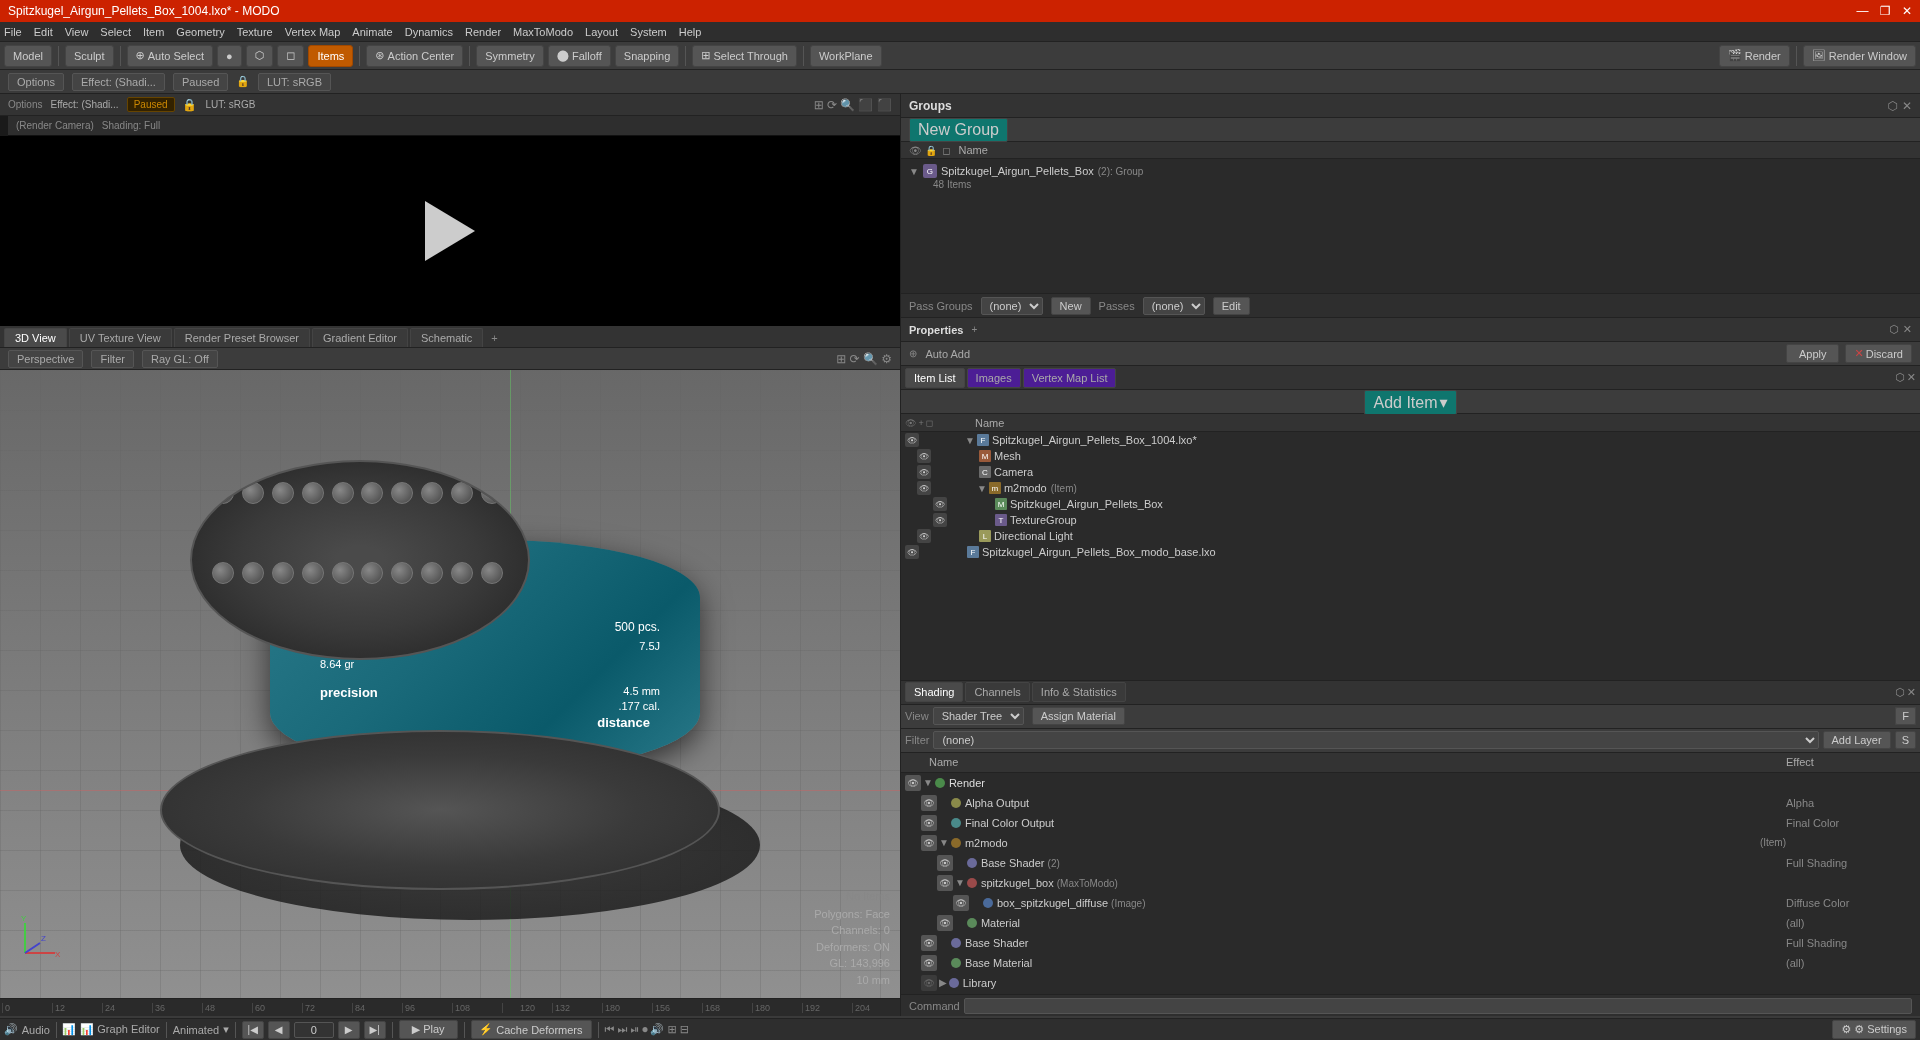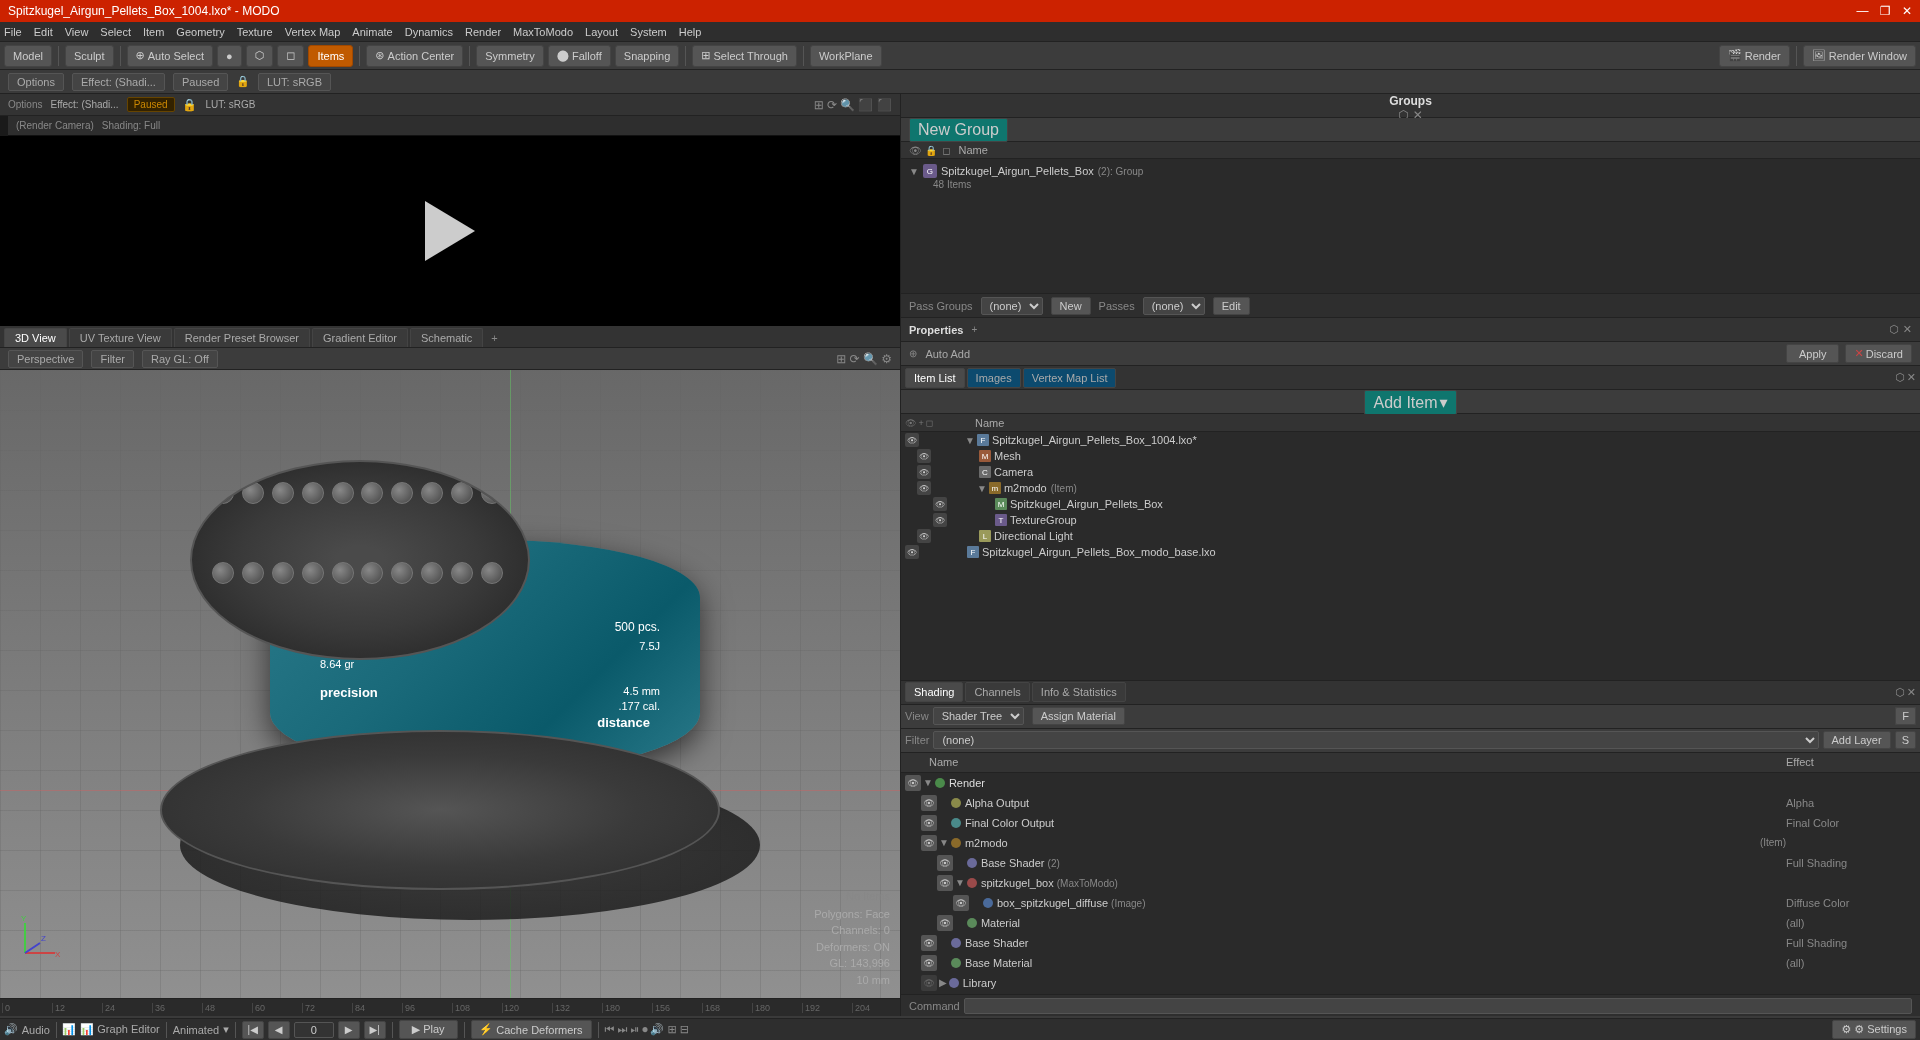--- a/index.html
+++ b/index.html
@@ -84,32 +84,32 @@
       height: 18px; background: #2a2a2a; border-top: 1px solid #222;
       display: flex; align-items: center; padding: 0 2px; overflow: hidden;
     }
     .status-item { display: flex; align-items: center; gap: 4px; color: #aaa; font-size: 11px; cursor: pointer; }
 
     
     #right-panel { width: 320px; display: flex; flex-direction: column; background: #3a3a3a; border-left: 1px solid #222; }
 
     
     #groups-panel { height: 260px; display: flex; flex-direction: column; border-bottom: 1px solid #222; }
-    .panel-header { height: 24px; background: #333; display: flex; align-items: center; padding: 0 8px; justify-content: space-between; border-bottom: 1px solid #222; flex-direction: column; }
+    .panel-header { height: 24px; background: #333; display: flex; align-items: center; padding: 0 8px; justify-content: space-between; border-bottom: 1px solid #222; }
     .panel-title { color: #ddd; font-size: 12px; font-weight: bold; }
     #groups-content { flex: 1; background: #2a2a2a; padding: 4px; }
     .pg-select { background: #444; border: 1px solid #555; color: #ccc; font-size: 11px; padding: 1px 4px; border-radius: 2px; }
     .pg-btn { padding: 2px 8px; background: #555; border: 1px solid #444; color: #ccc; font-size: 11px; cursor: pointer; border-radius: 2px; }
     .apply-btn { padding: 2px 12px; background: #555; border: 1px solid #444; color: #ccc; font-size: 11px; cursor: pointer; border-radius: 2px; }
     .discard-btn { padding: 2px 8px; background: #555; border: 1px solid #444; color: #ccc; font-size: 11px; cursor: pointer; border-radius: 2px; display: flex; align-items: center; gap: 2px; }
 
     
     #item-list-panel { flex: 1; display: flex; flex-direction: column; border-bottom: 1px solid #222; }
     #item-list-tabs { height: 24px; background: #333; display: flex; align-items: center; padding: 0 4px; gap: 2px; border-bottom: 1px solid #222; }
-    .il-tab { padding: 3px 8px; font-size: 11px; color: #aaa; cursor: pointer; background: #0c4a6e; border: 1px solid #444; border-radius: 2px; }
+    .il-tab { padding: 3px 8px; font-size: 11px; color: #aaa; cursor: pointer; background: #4c1d95; border: 1px solid #444; border-radius: 2px; }
     .il-tab.active { background: #4a4a4a; color: white; }
 
     #item-list-toolbar { height: 24px; background: #3c3c3c; display: flex; align-items: center; padding: 0 4px; gap: 4px; border-bottom: 1px solid #222; flex-direction: column; }
     .il-add-btn { padding: 2px 8px; background: #0f766e; border: 1px solid #444; color: #ccc; font-size: 16px; cursor: pointer; border-radius: 2px; display: flex; align-items: center; gap: 2px; }
     .il-filter { padding: 2px 8px; background: #555; border: 1px solid #444; color: #ccc; font-size: 11px; border-radius: 2px; flex: 1; }
 
     #item-list-content { flex: 1; background: #2a2a2a; overflow-y: auto; }
 
     .tree-item { display: flex; align-items: center; padding: 1px 4px; cursor: pointer; }
 
@@ -349,21 +349,21 @@
           <span style="min-width:50px; border-left:1px solid #444; padding-left:2px;">0</span>
           <span style="min-width:50px; border-left:1px solid #444; padding-left:2px;">12</span>
           <span style="min-width:50px; border-left:1px solid #444; padding-left:2px;">24</span>
           <span style="min-width:50px; border-left:1px solid #444; padding-left:2px;">36</span>
           <span style="min-width:50px; border-left:1px solid #444; padding-left:2px;">48</span>
           <span style="min-width:50px; border-left:1px solid #444; padding-left:2px;">60</span>
           <span style="min-width:50px; border-left:1px solid #444; padding-left:2px;">72</span>
           <span style="min-width:50px; border-left:1px solid #444; padding-left:2px;">84</span>
           <span style="min-width:50px; border-left:1px solid #444; padding-left:2px;">96</span>
           <span style="min-width:50px; border-left:1px solid #444; padding-left:2px;">108</span>
-          <span style="min-width:50px; border-left:1px solid #444; padding-left:1px;">120</span>
+          <span style="min-width:50px; border-left:1px solid #444; padding-left:17px;">120</span>
           <span style="min-width:50px; border-left:1px solid #444; padding-left:2px;">132</span>
           <span style="min-width:50px; border-left:1px solid #444; padding-left:2px;">180</span>
           <span style="min-width:50px; border-left:1px solid #444; padding-left:2px;">156</span>
           <span style="min-width:50px; border-left:1px solid #444; padding-left:2px;">168</span>
           <span style="min-width:50px; border-left:1px solid #444; padding-left:2px;">180</span>
           <span style="min-width:50px; border-left:1px solid #444; padding-left:2px;">192</span>
           <span style="min-width:50px; border-left:1px solid #444; padding-left:2px;">204</span>
 
         </div>
       </div>

